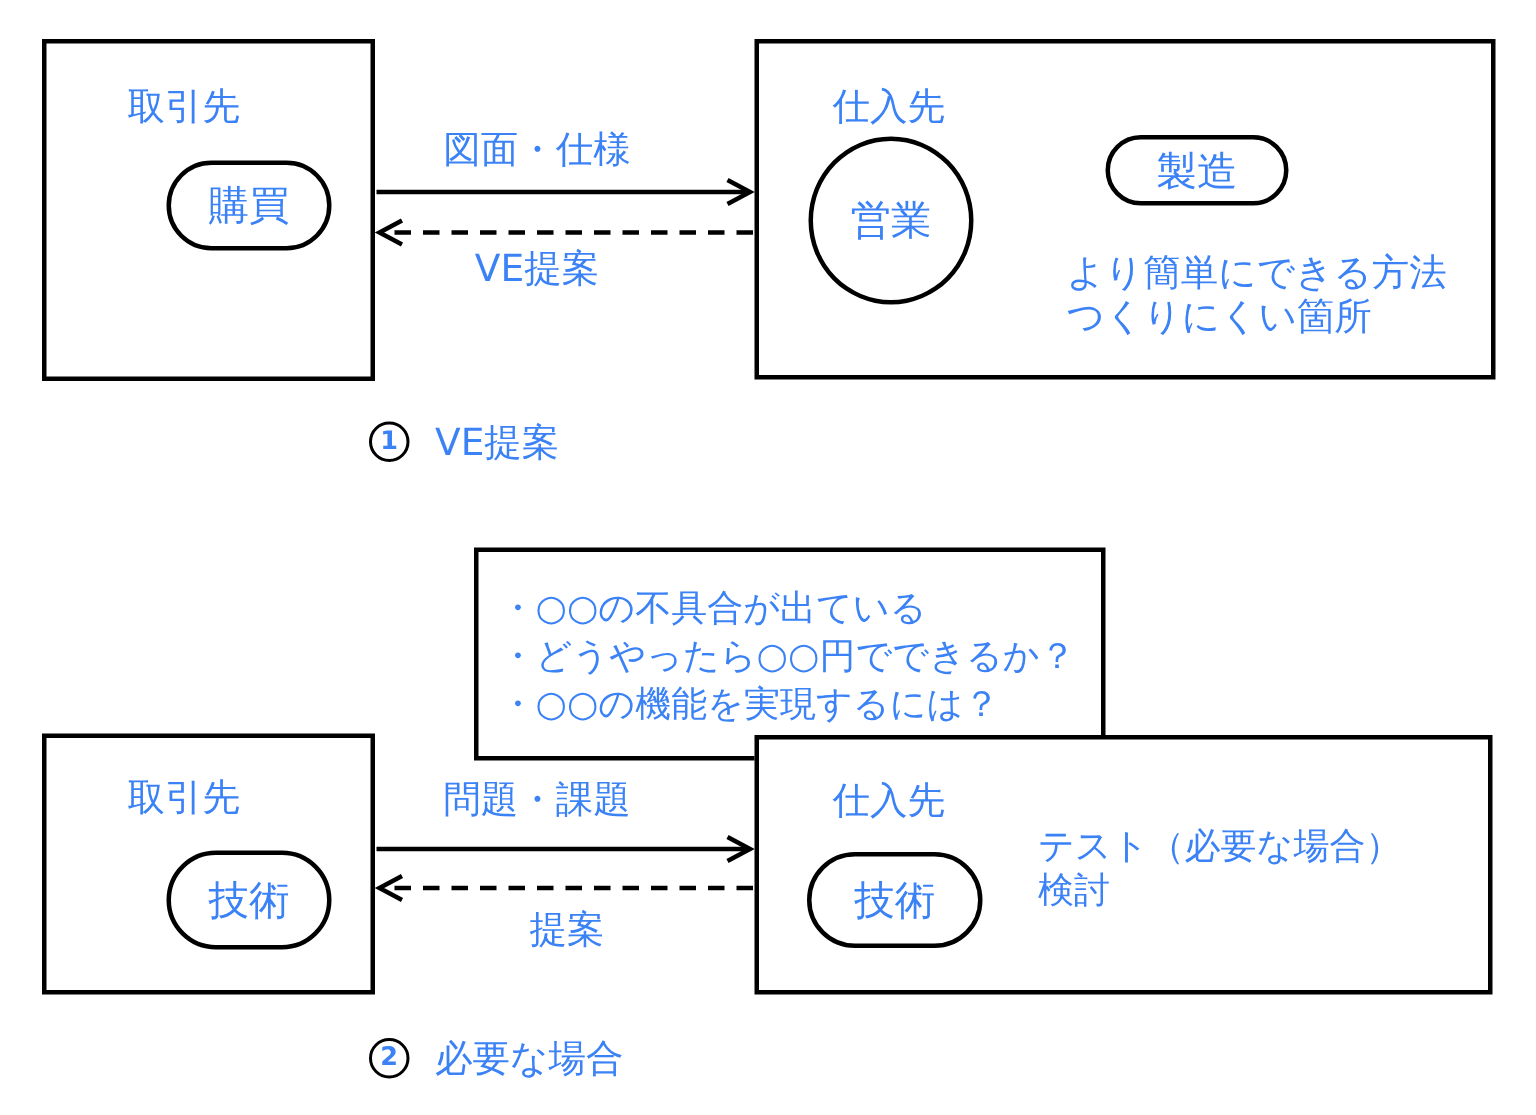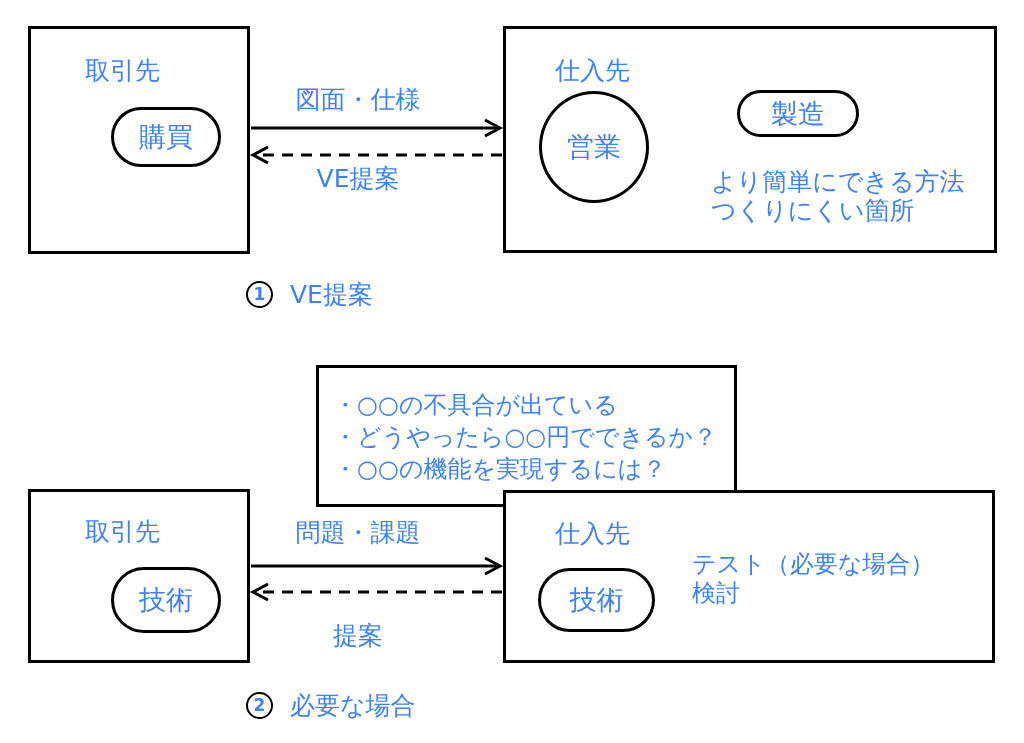--- a/index.html
+++ b/index.html
@@ -178,21 +178,21 @@
   </div>
 
   <div class="box" style="left:28px; top:489px; width:222px; height:174px;">
     <div class="box-title" style="left:54px; top:26px;">取引先</div>
     <div class="node pill" style="left:80px; top:75px; width:110px; height:66px;">
       <span>技術</span>
     </div>
   </div>
 
   <div class="arrow-label" style="top:519px;">問題・課題</div>
-  <div class="arrow-label" style="top:622px;">提案</div>
+  <div class="arrow-label" style="top:606px;margin-left:20px;">提案</div>
 
   <div class="box" style="left:503px; top:490px; width:492px; height:173px;">
     <div class="box-title" style="left:49px; top:27px;">仕入先</div>
     <div class="node pill" style="left:32px; top:75px; width:117px; height:64px;">
       <span>技術</span>
     </div>
     <div class="note note-small" style="left:186px; top:57px;">
       <div>テスト（必要な場合）</div>
       <div>検討</div>
     </div>

